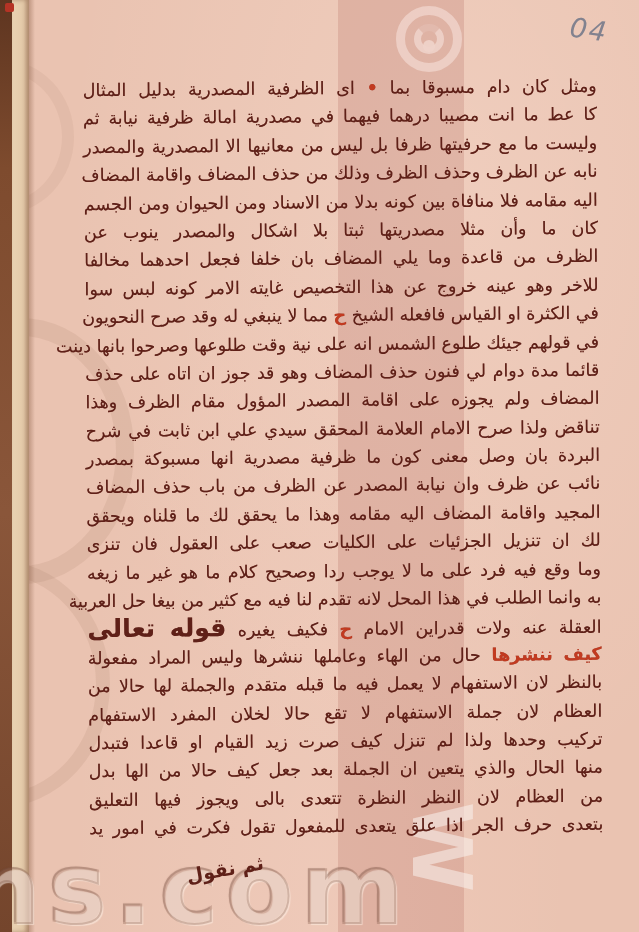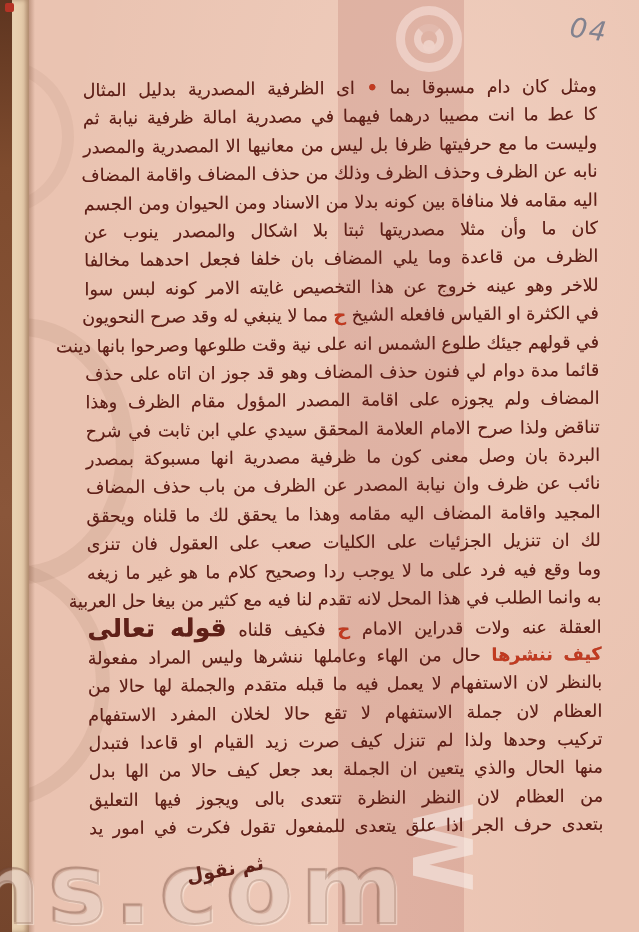--- a/index.html
+++ b/index.html
@@ -142,21 +142,21 @@
       <div class="ms-line"><span>في قولهم جيئك طلوع الشمس انه على نية وقت طلوعها وصرحوا بانها دينت</span></div>
       <div class="ms-line"><span>قائما مدة دوام لي فنون حذف المضاف وهو قد جوز ان اتاه على حذف</span></div>
       <div class="ms-line"><span>المضاف ولم يجوزه على اقامة المصدر المؤول مقام الظرف وهذا</span></div>
       <div class="ms-line"><span>تناقض ولذا صرح الامام العلامة المحقق سيدي علي ابن ثابت في شرح</span></div>
       <div class="ms-line"><span>البردة بان وصل معنى كون ما ظرفية مصدرية انها مسبوكة بمصدر</span></div>
       <div class="ms-line"><span>نائب عن ظرف وان نيابة المصدر عن الظرف من باب حذف المضاف</span></div>
       <div class="ms-line"><span>المجيد واقامة المضاف اليه مقامه وهذا ما يحقق لك ما قلناه ويحقق</span></div>
       <div class="ms-line"><span>لك ان تنزيل الجزئيات على الكليات صعب على العقول فان تنزى</span></div>
       <div class="ms-line"><span>وما وقع فيه فرد على ما لا يوجب ردا وصحيح كلام ما هو غير ما زيغه</span></div>
       <div class="ms-line"><span>به وانما الطلب في هذا المحل لانه تقدم لنا فيه مع كثير من بيغا حل العربية</span></div>
-      <div class="ms-line"><span>العقلة عنه ولات قدراين الامام </span><span class="ink-red">ح</span><span> فكيف قلناه </span><span class="ink-large">قوله تعالى</span></div>
+      <div class="ms-line"><span>العقلة عنه ولات قدراين الامام </span><span class="ink-red">ح</span><span> فكيف يغيره </span><span class="ink-large">قوله تعالى</span></div>
       <div class="ms-line"><span class="ink-red">كيف ننشرها </span><span>حال من الهاء وعاملها ننشرها وليس المراد مفعولة</span></div>
       <div class="ms-line"><span>بالنظر لان الاستفهام لا يعمل فيه ما قبله متقدم والجملة لها حالا من</span></div>
       <div class="ms-line"><span>العظام لان جملة الاستفهام لا تقع حالا لخلان المفرد الاستفهام</span></div>
       <div class="ms-line"><span>تركيب وحدها ولذا لم تنزل كيف صرت زيد القيام او قاعدا فتبدل</span></div>
       <div class="ms-line"><span>منها الحال والذي يتعين ان الجملة بعد جعل كيف حالا من الها بدل</span></div>
       <div class="ms-line"><span>من العظام لان النظر النظرة تتعدى بالى ويجوز فيها التعليق</span></div>
       <div class="ms-line"><span>بتعدى حرف الجر اذا علق يتعدى للمفعول تقول فكرت في امور يد</span></div>
     </div>
 
   <div class="w-wm">W</div>

